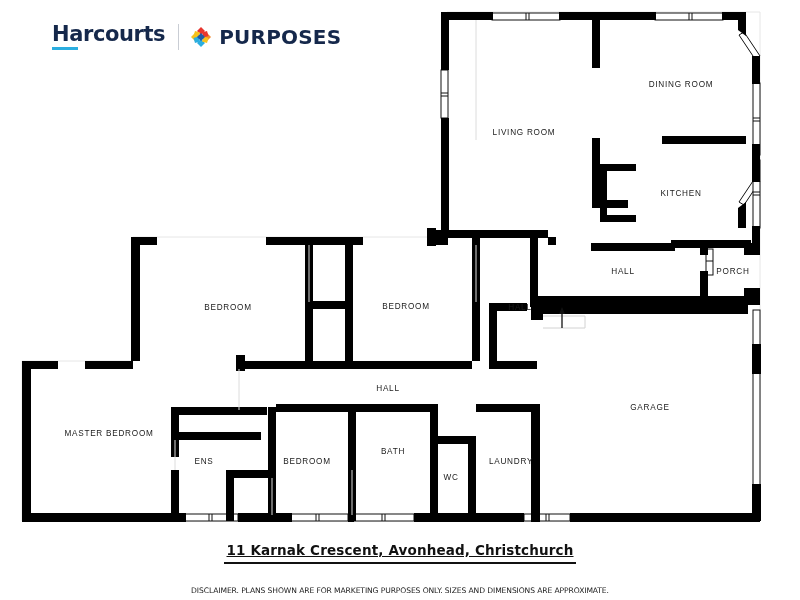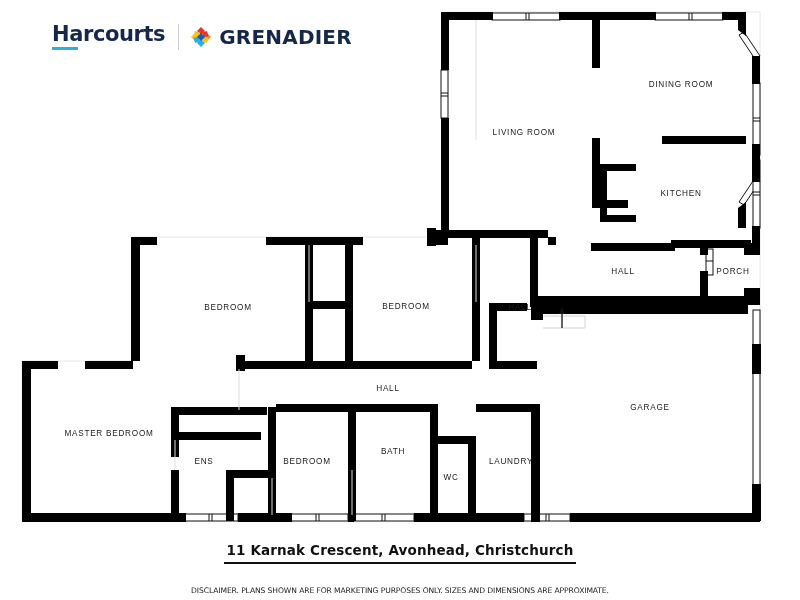--- a/index.html
+++ b/index.html
@@ -92,20 +92,21 @@
   }
   #caption-title {
     font-family: "DejaVu Sans", sans-serif;
     font-weight: bold;
     font-size: 13.5px;
     color: #111111;
     letter-spacing: 0.15px;
     display: inline-block;
     padding: 0 2px 4px 2px;
     border-bottom: 2.5px solid #111111;
+    text-decoration: underline;
   }
   #caption-disclaimer {
     margin-top: 22px;
     font-family: "DejaVu Sans", sans-serif;
     font-size: 7.6px;
     letter-spacing: -0.1px;
     color: #1a1a1a;
   }
 </style>
 </head>
@@ -122,21 +123,21 @@
     <polygon points="22,2 30,10 22,18 14,10" fill="#E8352E"></polygon>
     <polygon points="22,26 30,34 22,42 14,34" fill="#2BAEE0"></polygon>
     <polygon points="2,22 10,14 18,22 10,30" fill="#F6C21C"></polygon>
     <polygon points="26,22 34,14 42,22 34,30" fill="#F2882D"></polygon>
     <polygon points="10,10 20,13 17,23 7,20" fill="#F6C21C"></polygon>
     <polygon points="34,10 37,20 27,23 24,13" fill="#E8352E"></polygon>
     <polygon points="10,34 7,24 17,21 20,31" fill="#2BAEE0"></polygon>
     <polygon points="34,34 24,31 27,21 37,24" fill="#F6C21C"></polygon>
     <polygon points="22,14 30,22 22,30 14,22" fill="#1E5BA8"></polygon>
   </svg>
-  <div id="grenadier-wordmark">GRENADIER</div>
+  <div id="grenadier-wordmark">PURPOSES</div>
 </div>
 
 <svg id="floorplan-drawing" viewBox="0 0 800 600" preserveAspectRatio="none">
 
   <g fill="none" stroke="#e6e6e6" stroke-width="1">
     <path d="M22,361 L22,521 L760,521 L760,12 L447,12 L447,237 L133,237 L133,361 Z"></path>
   </g>
 
   <g stroke="#111" stroke-width="1" fill="#fff">
 

